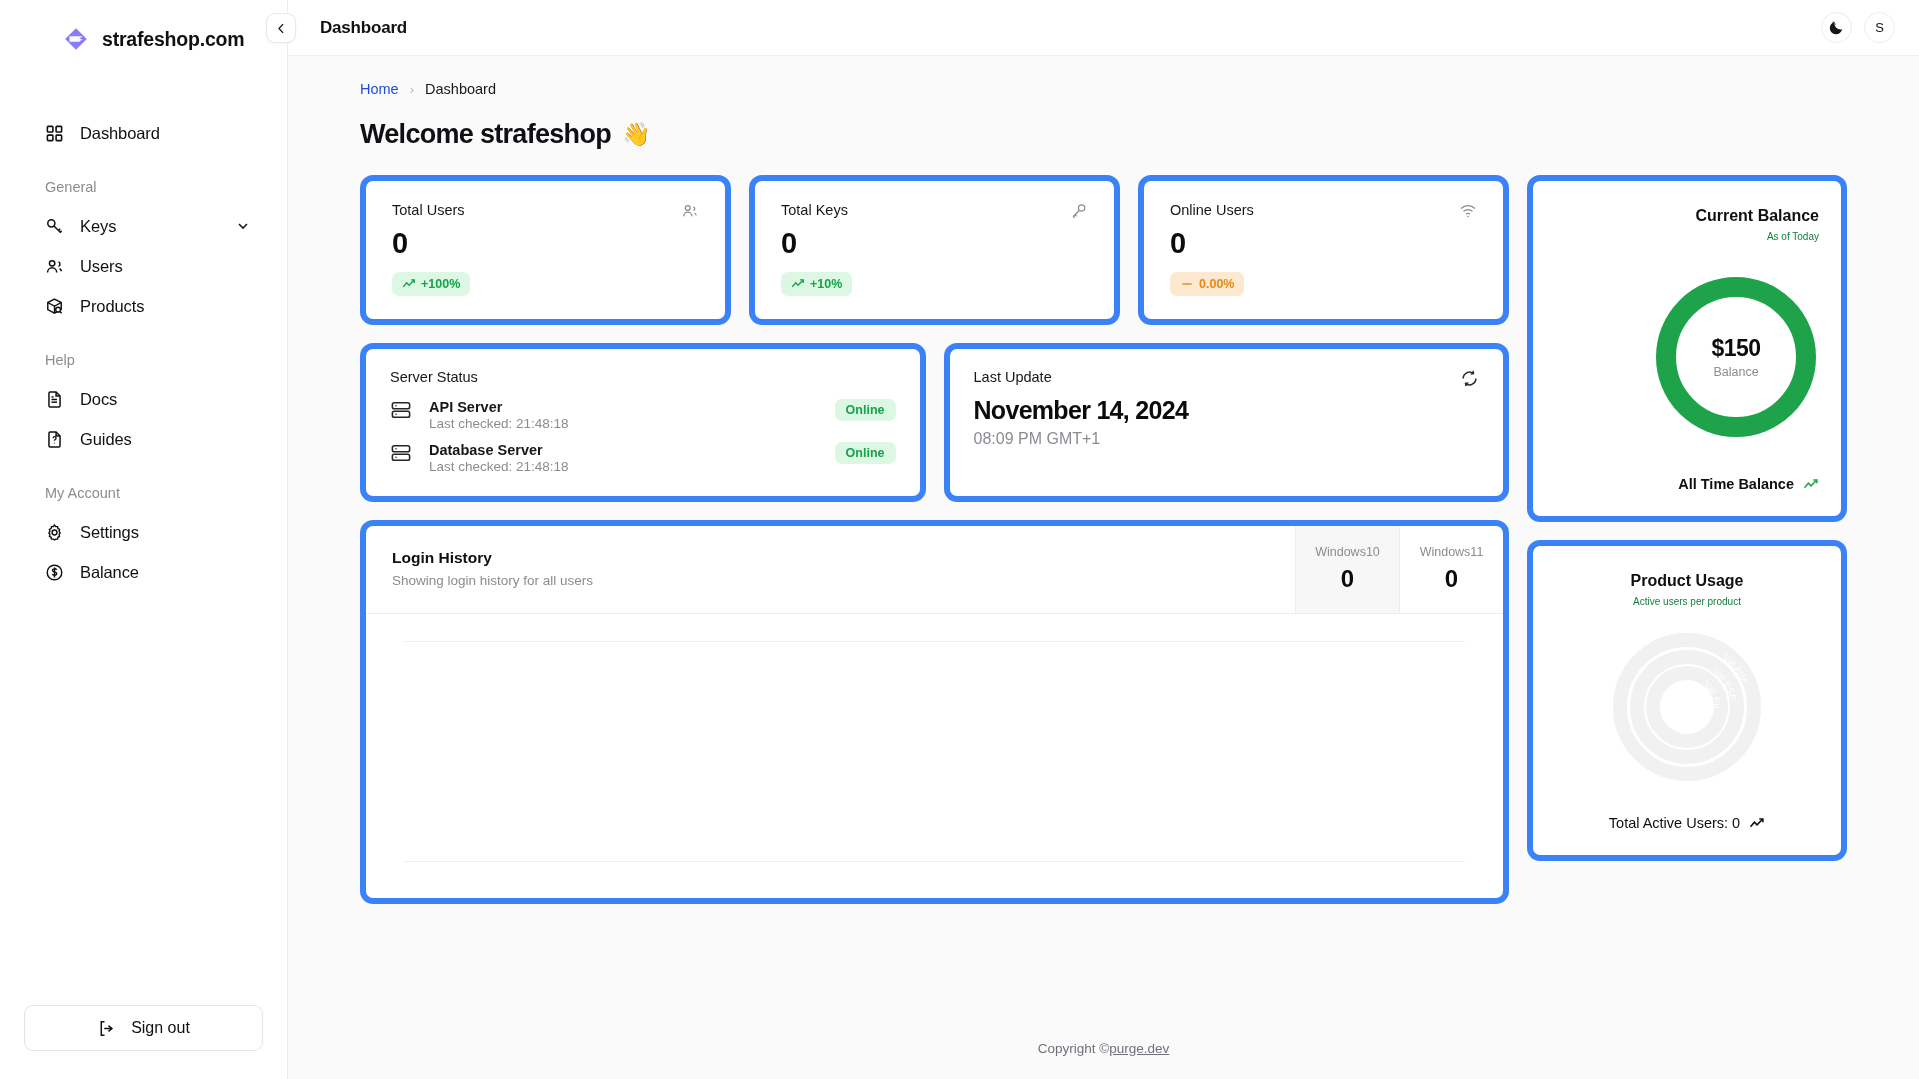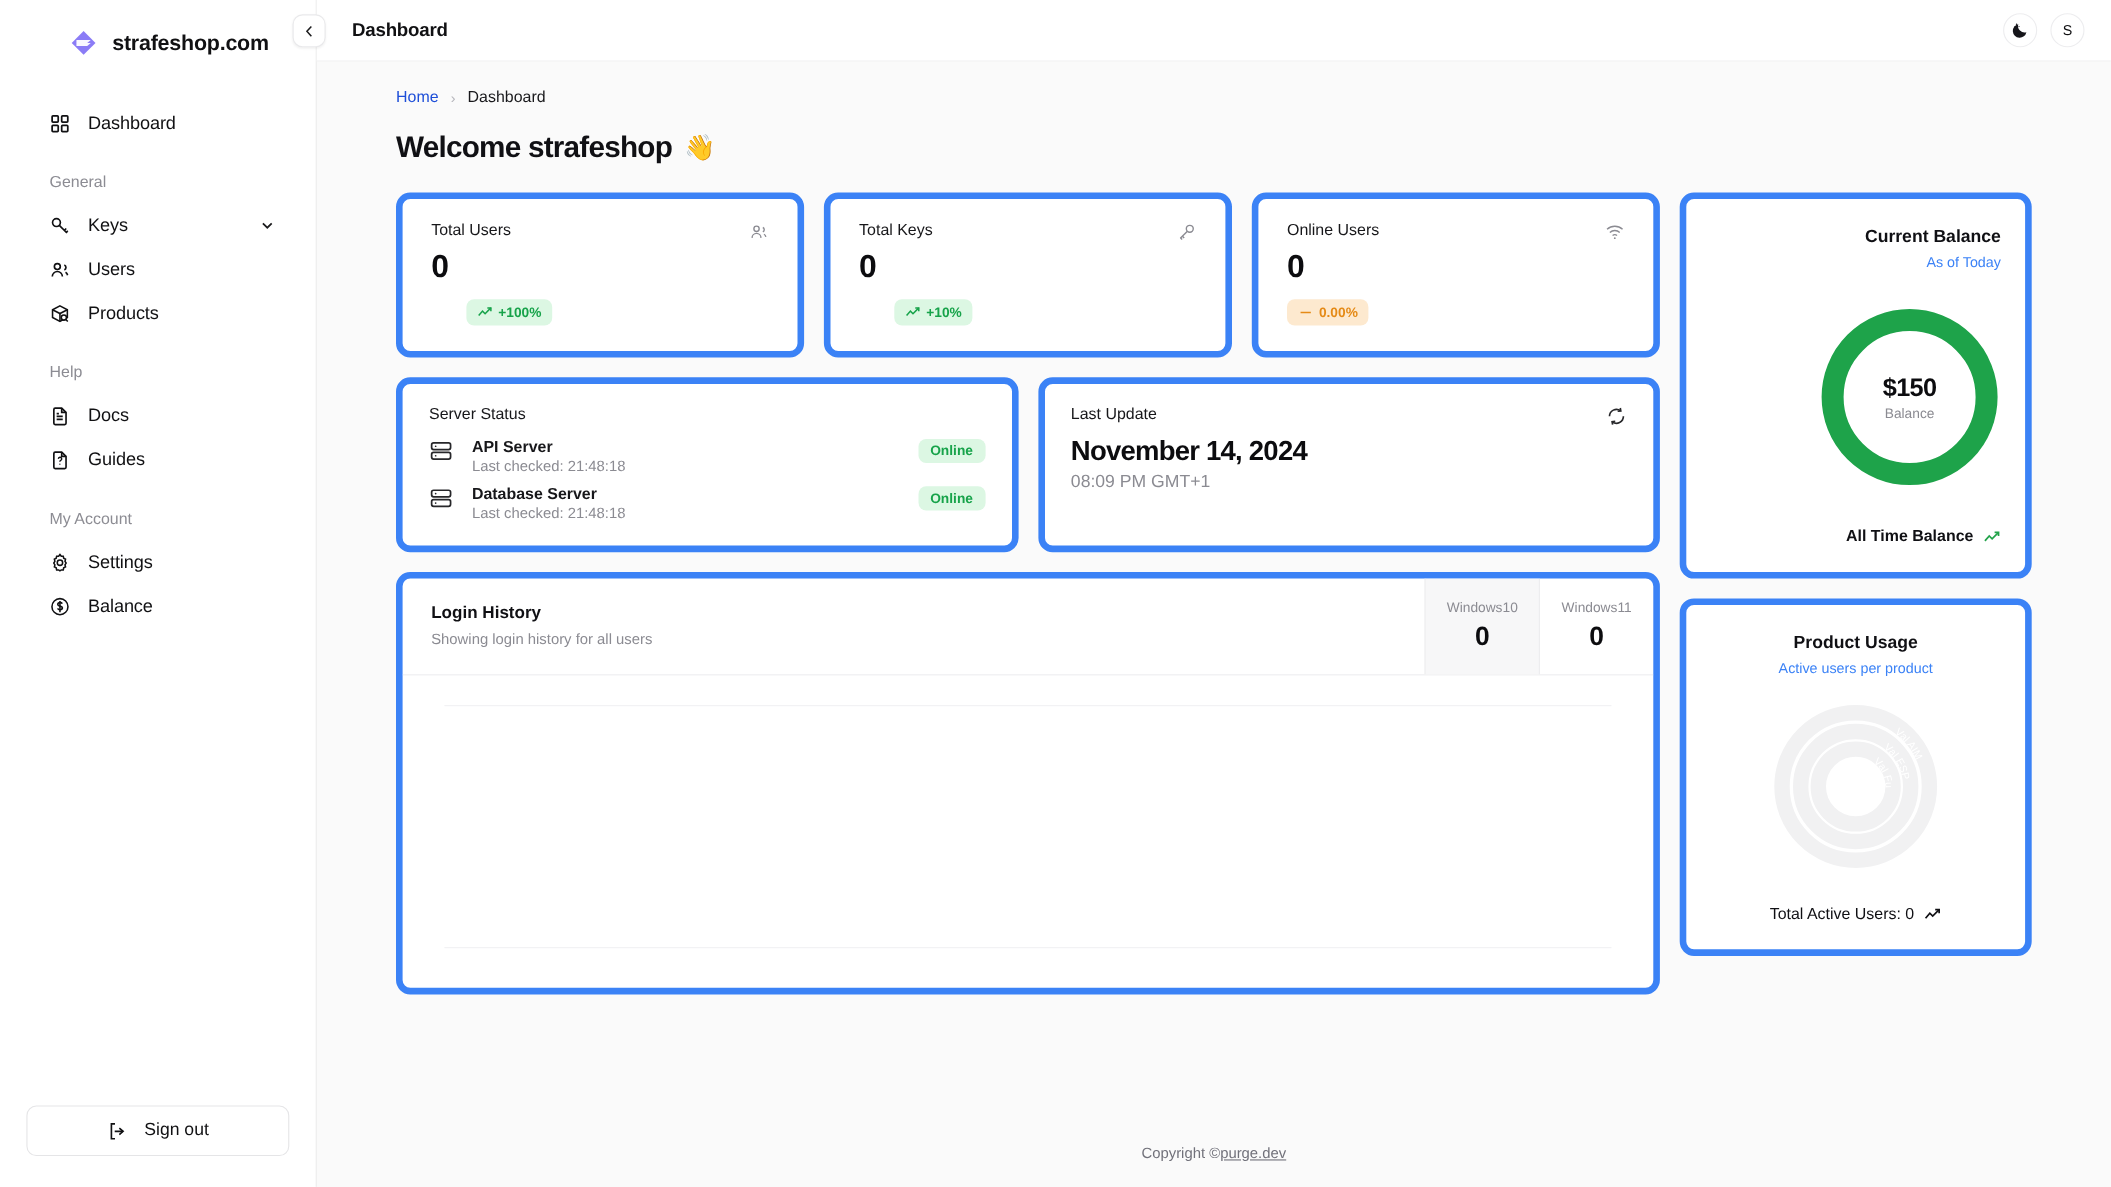--- a/index.html
+++ b/index.html
@@ -13,20 +13,21 @@
   .app { display: flex; width: 1919px; height: 1079px; }
 
   
   .sidebar {
     width: 288px; height: 1079px;
     background: #ffffff;
     border-right: 1px solid #ececec;
     display: flex; flex-direction: column;
     flex: 0 0 288px;
     position: relative;
+    gap: 21px;
   }
   .brand {
     display: flex; align-items: center; gap: 13px;
     padding: 22px 0 0 63px;
     height: 56px;
   }
   .brand-logo { width: 26px; height: 26px; flex: 0 0 26px; }
   .brand-name {
     font-size: 19.5px; font-weight: 700; color: #111113;
     letter-spacing: -0.2px; white-space: nowrap;
@@ -129,21 +130,21 @@
   .stat-card { flex: 1; padding: 21px 26px 23px; position: relative; min-height: 143px; }
   .stat-head { display: flex; align-items: flex-start; justify-content: space-between; }
   .stat-title { font-size: 14.5px; color: #17171a; font-weight: 400; }
   .stat-icon { width: 18px; height: 18px; color: #8b8b92; }
   .stat-value { font-size: 29px; font-weight: 700; color: #0c0c0f; margin-top: 7px; letter-spacing: -0.8px; }
   .badge {
     display: inline-flex; align-items: center; gap: 5px;
     padding: 5px 10px; border-radius: 7px; margin-top: 12px;
     font-size: 12.5px; font-weight: 700;
   }
-  .badge.green { background: #dcf7e3; color: #17a34a; margin-left: 32px; }
+  .badge.green { background: #dcf7e3; color: #17a34a; }
   .badge.amber { background: #fde9cf; color: #e58a16; }
   .badge svg { width: 14px; height: 12px; }
 
   
   .row2 { display: flex; gap: 18px; margin-top: 18px; }
   .server-card { flex: 1 1 0; padding: 20px 24px 22px; }
   .update-card { flex: 1 1 0; padding: 20px 24px 22px; }
   .card-label { font-size: 14.5px; color: #17171a; }
   .server-list { margin-top: 14px; display: flex; flex-direction: column; gap: 11px; }
   .server-row { display: flex; align-items: flex-start; gap: 17px; }
@@ -183,21 +184,21 @@
   }
   .login-stat.active { background: #f7f7f8; }
   .login-stat-label { font-size: 12.5px; color: #8b8b92; }
   .login-stat-value { font-size: 24px; font-weight: 700; color: #0c0c0f; margin-top: 6px; }
   .chart-area { height: 284px; position: relative; }
   .gridline { position: absolute; left: 38px; right: 38px; height: 1px; background: #f1f1f3; }
 
   
   .balance-card { padding: 26px 22px 24px; display: flex; flex-direction: column; align-items: flex-end; }
   .rc-title { font-size: 16px; font-weight: 700; color: #101014; }
-  .rc-sub { font-size: 13px; color: #3b82f6; margin-top: 6px; }
+  .rc-sub { font-size: 10px; color: #15803d; margin-top: 6px; }
   .donut-wrap { margin-top: 32px; position: relative; width: 166px; height: 166px; }
   .donut-wrap svg { display: block; }
   .donut-center {
     position: absolute; inset: 0;
     display: flex; flex-direction: column; align-items: center; justify-content: center;
   }
   .donut-value { font-size: 23px; font-weight: 700; color: #0c0c0f; letter-spacing: -0.6px; }
   .donut-label { font-size: 12.5px; color: #8b8b92; margin-top: 3px; }
   .rc-foot {
     margin-top: 36px; display: flex; align-items: center; gap: 9px;

